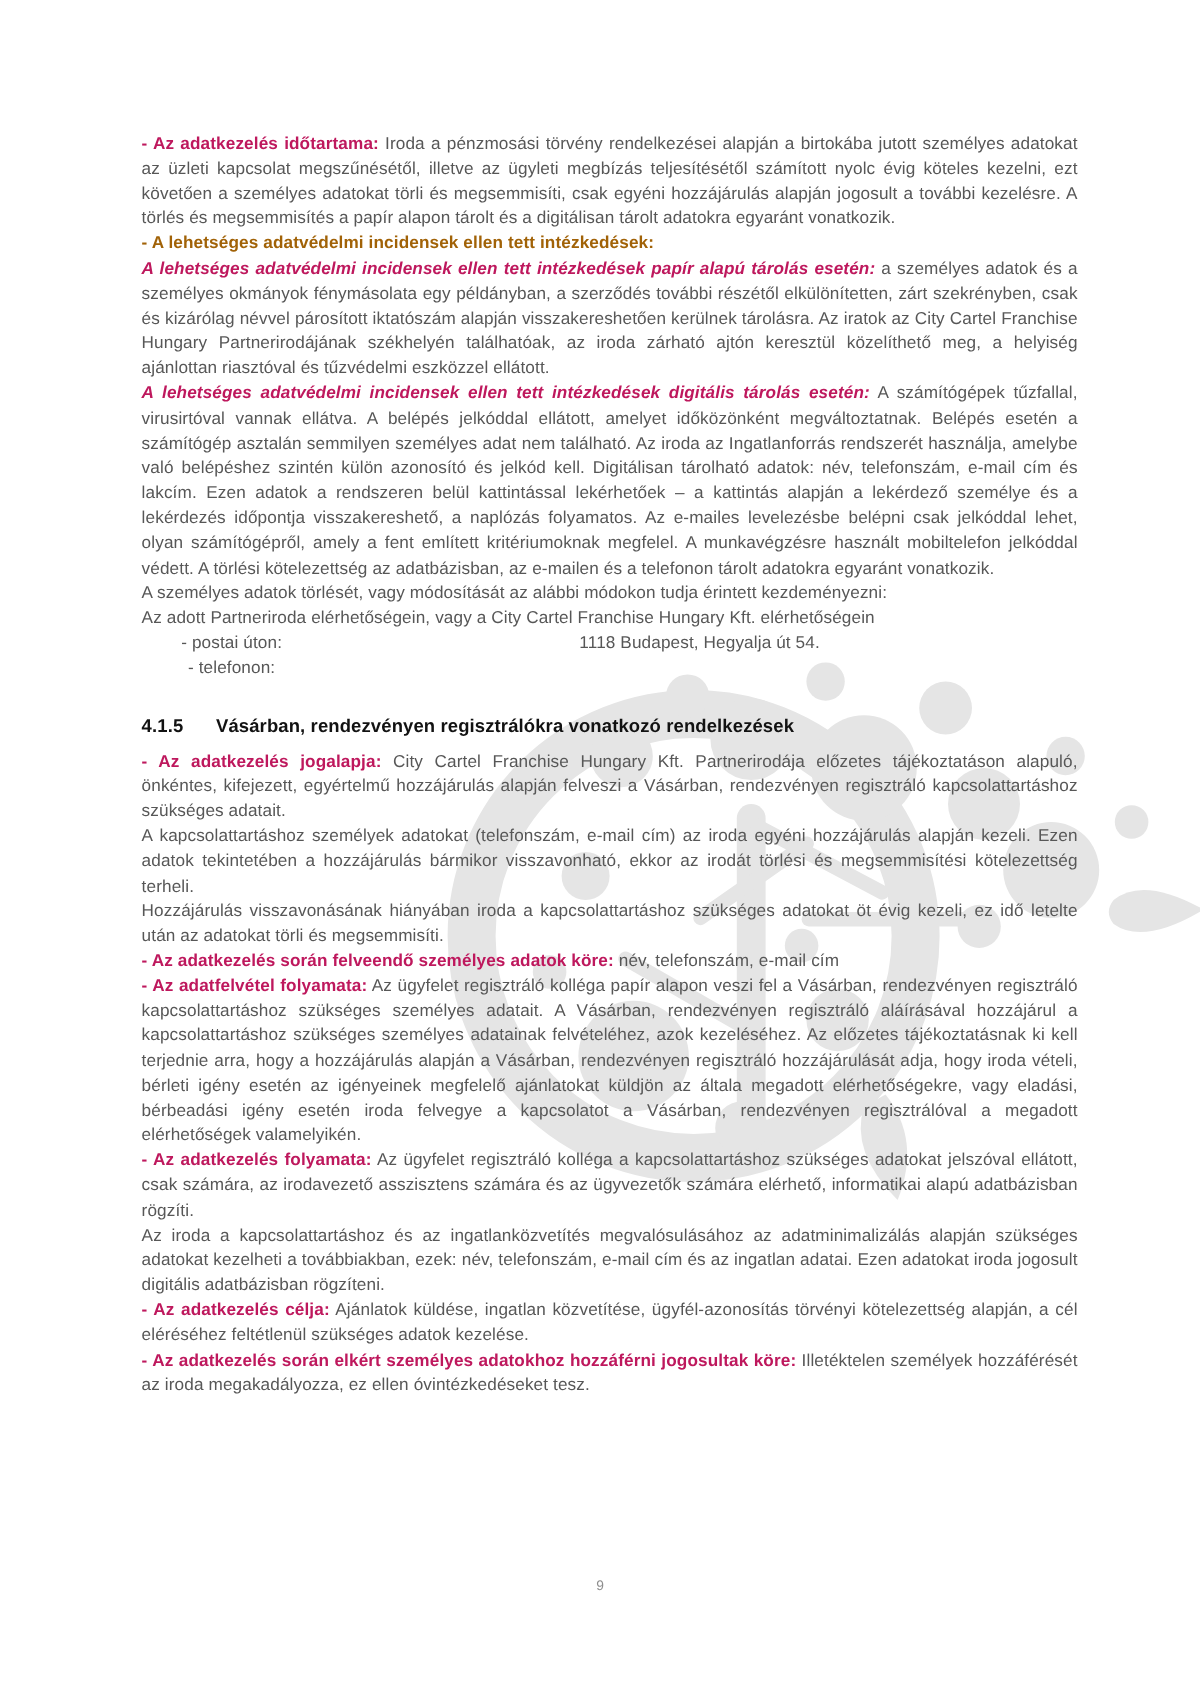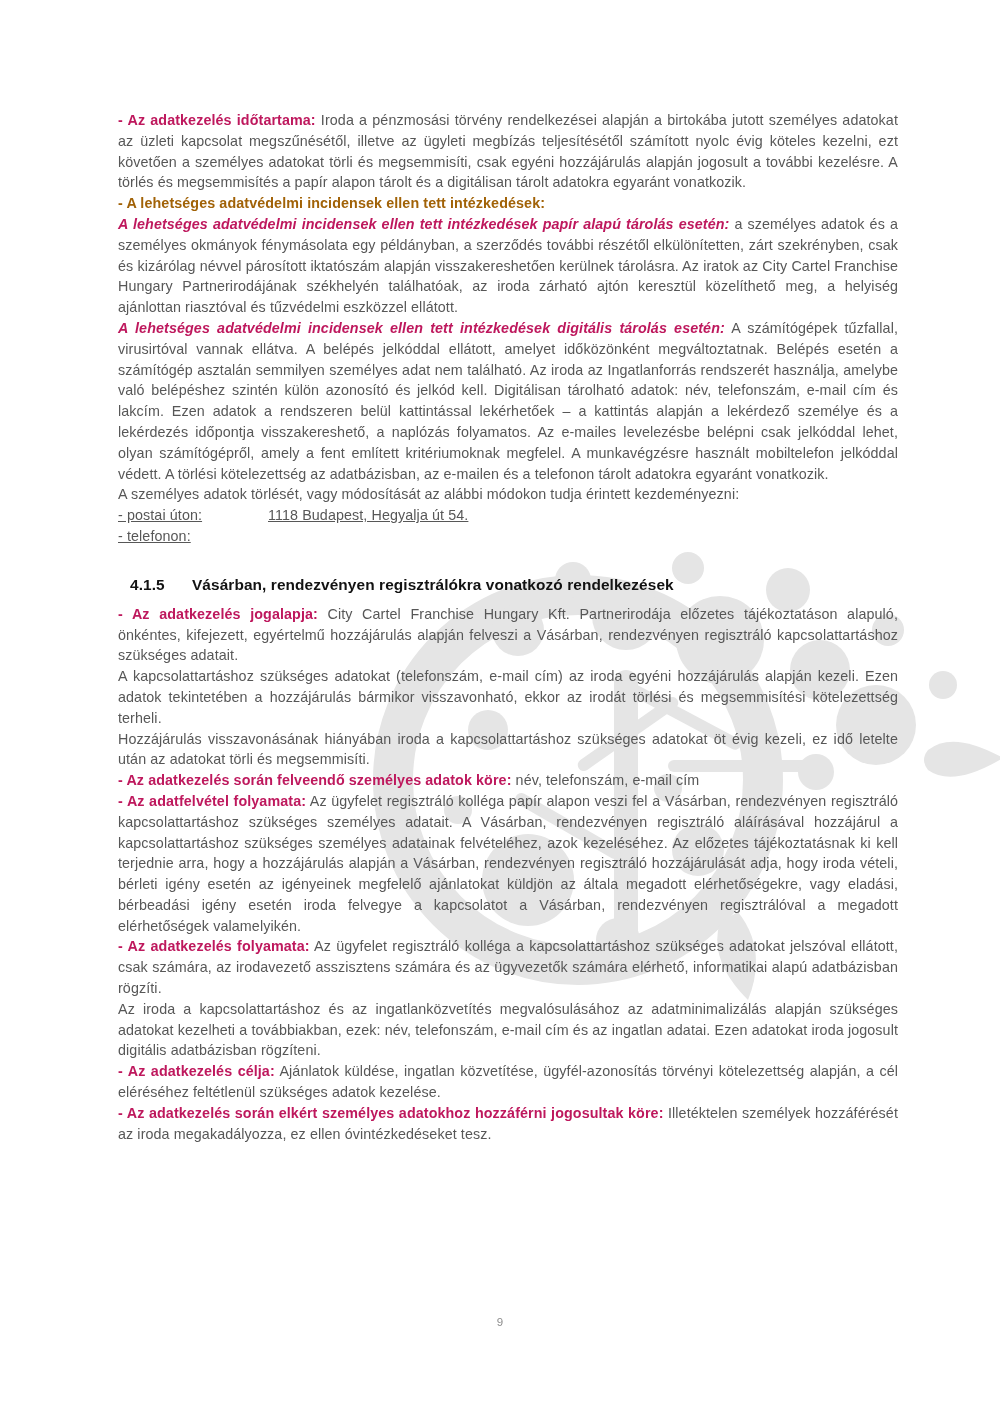--- a/index.html
+++ b/index.html
@@ -12,29 +12,29 @@
   .watermark{position:absolute;left:368px;top:520px;width:640px;height:500px;z-index:0;}
   .content{
     position:absolute;left:118px;top:110px;width:780px;z-index:1;
     font-size:14.3px;line-height:20.8px;color:#575757;letter-spacing:0.1px;
     text-align:justify;
   }
   .content p{margin:0;text-align:justify;}
   .lead{font-weight:bold;color:#be185d;}
   .lead.italic{font-style:italic;}
   .bold-line{font-weight:bold;color:#a16207;}
-  .contact-row{display:flex;text-align:left;text-decoration:underline;}
+  .contact-row{display:flex;text-align:center;}
   .contact-label{width:150px;flex:0 0 150px;}
   .contact-value{flex:1;}
   .section-heading{
     display:flex;margin:27px 0 9px 0;
     font-size:15.4px;font-weight:bold;color:#121212;line-height:21px;
     text-align:left;letter-spacing:0.1px;
   }
-  .section-number{flex:0 0 62px;margin-left:12px;}
+  .section-number{flex:0 0 62px;}
   .footer{
     position:absolute;left:0;top:1316px;width:1000px;text-align:center;z-index:1;
     font-size:11.5px;color:#8d8d8d;
   }
 </style>
 </head>
 <body>
 
 <div class="page">
 
@@ -72,33 +72,34 @@
       <path d="M370 392 Q400 430 380 480 Q340 440 352 402 Z"></path>
     </g>
   </svg>
 
   <main class="content" id="blocks">
       <p><span class="lead">- Az adatkezelés időtartama:</span> Iroda a pénzmosási törvény rendelkezései alapján a birtokába jutott személyes adatokat az üzleti kapcsolat megszűnésétől, illetve az ügyleti megbízás teljesítésétől számított nyolc évig köteles kezelni, ezt követően a személyes adatokat törli és megsemmisíti, csak egyéni hozzájárulás alapján jogosult a további kezelésre. A törlés és megsemmisítés a papír alapon tárolt és a digitálisan tárolt adatokra egyaránt vonatkozik.</p>
       <p class="bold-line">- A lehetséges adatvédelmi incidensek ellen tett intézkedések:</p>
       <p><span class="lead italic">A lehetséges adatvédelmi incidensek ellen tett intézkedések papír alapú tárolás esetén:</span> a személyes adatok és a személyes okmányok fénymásolata egy példányban, a szerződés további részétől elkülönítetten, zárt szekrényben, csak és kizárólag névvel párosított iktatószám alapján visszakereshetően kerülnek tárolásra. Az iratok az City Cartel Franchise Hungary Partnerirodájának székhelyén találhatóak, az iroda zárható ajtón keresztül közelíthető meg, a helyiség ajánlottan riasztóval és tűzvédelmi eszközzel ellátott.</p>
       <p><span class="lead italic">A lehetséges adatvédelmi incidensek ellen tett intézkedések digitális tárolás esetén:</span> A számítógépek tűzfallal, virusirtóval vannak ellátva. A belépés jelkóddal ellátott, amelyet időközönként megváltoztatnak. Belépés esetén a számítógép asztalán semmilyen személyes adat nem található. Az iroda az Ingatlanforrás rendszerét használja, amelybe való belépéshez szintén külön azonosító és jelkód kell. Digitálisan tárolható adatok: név, telefonszám, e-mail cím és lakcím. Ezen adatok a rendszeren belül kattintással lekérhetőek – a kattintás alapján a lekérdező személye és a lekérdezés időpontja visszakereshető, a naplózás folyamatos. Az e-mailes levelezésbe belépni csak jelkóddal lehet, olyan számítógépről, amely a fent említett kritériumoknak megfelel. A munkavégzésre használt mobiltelefon jelkóddal védett. A törlési kötelezettség az adatbázisban, az e-mailen és a telefonon tárolt adatokra egyaránt vonatkozik.</p>
       <p>A személyes adatok törlését, vagy módosítását az alábbi módokon tudja érintett kezdeményezni:</p>
+      <p>Az adott Partneriroda elérhetőségein, vagy a City Cartel Franchise Hungary Kft. elérhetőségein</p>
       <div class="contact-row">
         <span class="contact-label">- postai úton:</span>
         <span class="contact-value">1118 Budapest, Hegyalja út 54.</span>
       </div>
       <div class="contact-row">
         <span class="contact-label">- telefonon:</span>
       </div>
       <h2 class="section-heading">
         <span class="section-number">4.1.5</span>
         <span>Vásárban, rendezvényen regisztrálókra vonatkozó rendelkezések</span>
       </h2>
       <p><span class="lead">- Az adatkezelés jogalapja:</span> City Cartel Franchise Hungary Kft. Partnerirodája előzetes tájékoztatáson alapuló, önkéntes, kifejezett, egyértelmű hozzájárulás alapján felveszi a Vásárban, rendezvényen regisztráló kapcsolattartáshoz szükséges adatait.</p>
-      <p>A kapcsolattartáshoz szükséges adatokat (telefonszám, e-mail cím) az iroda egyéni hozzájárulás alapján kezeli. Ezen adatok tekintetében a hozzájárulás bármikor visszavonható, ekkor az irodát törlési és megsemmisítési kötelezettség terheli.</p>
+      <p>A kapcsolattartáshoz személyek adatokat (telefonszám, e-mail cím) az iroda egyéni hozzájárulás alapján kezeli. Ezen adatok tekintetében a hozzájárulás bármikor visszavonható, ekkor az irodát törlési és megsemmisítési kötelezettség terheli.</p>
       <p>Hozzájárulás visszavonásának hiányában iroda a kapcsolattartáshoz szükséges adatokat öt évig kezeli, ez idő letelte után az adatokat törli és megsemmisíti.</p>
       <p><span class="lead">- Az adatkezelés során felveendő személyes adatok köre:</span> név, telefonszám, e-mail cím</p>
       <p><span class="lead">- Az adatfelvétel folyamata:</span> Az ügyfelet regisztráló kolléga papír alapon veszi fel a Vásárban, rendezvényen regisztráló kapcsolattartáshoz szükséges személyes adatait. A Vásárban, rendezvényen regisztráló aláírásával hozzájárul a kapcsolattartáshoz szükséges személyes adatainak felvételéhez, azok kezeléséhez. Az előzetes tájékoztatásnak ki kell terjednie arra, hogy a hozzájárulás alapján a Vásárban, rendezvényen regisztráló hozzájárulását adja, hogy iroda vételi, bérleti igény esetén az igényeinek megfelelő ajánlatokat küldjön az általa megadott elérhetőségekre, vagy eladási, bérbeadási igény esetén iroda felvegye a kapcsolatot a Vásárban, rendezvényen regisztrálóval a megadott elérhetőségek valamelyikén.</p>
       <p><span class="lead">- Az adatkezelés folyamata:</span> Az ügyfelet regisztráló kolléga a kapcsolattartáshoz szükséges adatokat jelszóval ellátott, csak számára, az irodavezető asszisztens számára és az ügyvezetők számára elérhető, informatikai alapú adatbázisban rögzíti.</p>
       <p>Az iroda a kapcsolattartáshoz és az ingatlanközvetítés megvalósulásához az adatminimalizálás alapján szükséges adatokat kezelheti a továbbiakban, ezek: név, telefonszám, e-mail cím és az ingatlan adatai. Ezen adatokat iroda jogosult digitális adatbázisban rögzíteni.</p>
       <p><span class="lead">- Az adatkezelés célja:</span> Ajánlatok küldése, ingatlan közvetítése, ügyfél-azonosítás törvényi kötelezettség alapján, a cél eléréséhez feltétlenül szükséges adatok kezelése.</p>
       <p><span class="lead">- Az adatkezelés során elkért személyes adatokhoz hozzáférni jogosultak köre:</span> Illetéktelen személyek hozzáférését az iroda megakadályozza, ez ellen óvintézkedéseket tesz.</p>
     </main>
 
   <footer class="footer">

